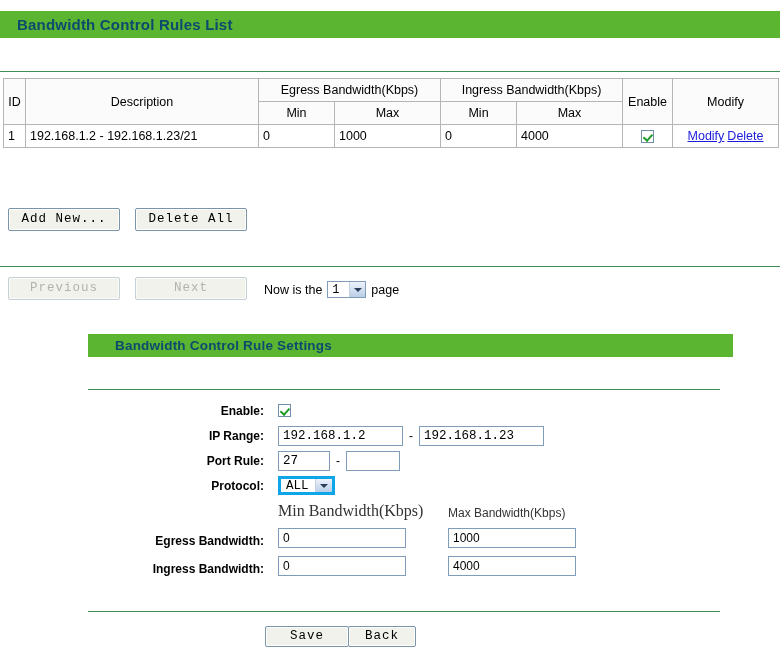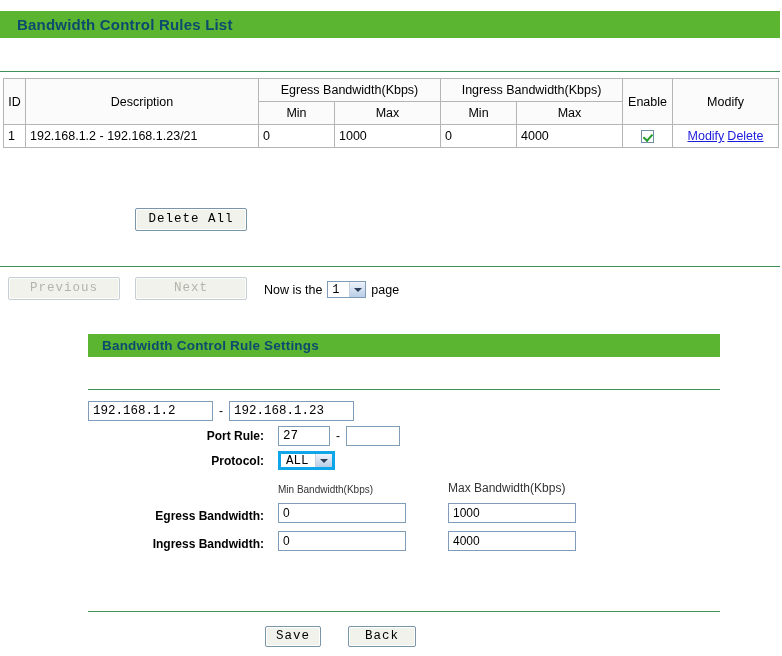--- a/index.html
+++ b/index.html
@@ -18,21 +18,21 @@
     position:absolute;
     background:#5cb531;
     color:#0c4a6e;
     font-weight:bold;
     display:flex;
     align-items:center;
     letter-spacing:.2px;
   }
   #rules-bar{left:0;top:11px;width:780px;height:27px;font-size:15px;}
   #rules-bar .sec-title{padding-left:17px;}
-  #settings-bar{left:88px;top:334px;width:632px;height:23px;font-size:13.5px;}
+  #settings-bar{left:88px;top:334px;width:632px;height:23px;font-size:13.5px;padding-left:13px;}
   #settings-bar .sec-title{padding-left:14px;}
 
   .hr-green{position:absolute;height:0;border-top:1px solid #3f8f56;}
   #hr1{left:0;top:71px;width:780px;}
   #hr2{left:0;top:266px;width:780px;}
   #hr3{left:88px;top:389px;width:632px;}
   #hr4{left:88px;top:611px;width:632px;}
 
   
   table.rules{
@@ -85,21 +85,21 @@
     line-height:1;
     display:flex;align-items:center;justify-content:center;
     box-sizing:border-box;
   }
   .btn.disabled{color:#b3b3ab;border-color:#c7cfd6;box-shadow:inset 0 0 0 1px #fbfbf7;cursor:default;}
 
   #btn-addnew{left:8px;top:208px;width:112px;height:23px;}
   #btn-deleteall{left:135px;top:208px;width:112px;height:23px;}
   #btn-prev{left:8px;top:277px;width:112px;height:23px;}
   #btn-next{left:135px;top:277px;width:112px;height:23px;}
-  #btn-save{left:265px;top:626px;width:56px;height:21px;}
+  #btn-save{left:265px;top:626px;width:84px;height:21px;}
   #btn-back{left:348px;top:626px;width:68px;height:21px;}
 
   
   .page-line{position:absolute;left:264px;top:281px;font-size:12.5px;display:flex;align-items:center;gap:5px;}
   .sel{
     display:inline-flex;align-items:stretch;
     border:1px solid #7f9db9;background:#ffffff;
     height:17px;box-sizing:border-box;
     font-family:"Liberation Mono", monospace;
     font-size:12px;
@@ -149,21 +149,21 @@
     width:16px;background:linear-gradient(#eef3fb,#b9cde6);
     border-left:1px solid #c2d0e2;display:flex;align-items:center;justify-content:center;
   }
   .selbox .arrow::after{
     content:"";border-left:4px solid transparent;border-right:4px solid transparent;
     border-top:4px solid #2b3d57;
   }
 
   .bw-head{display:flex;height:22px;align-items:flex-end;}
   .bw-head .sp{width:190px;}
-  .bw-head .h1{width:170px;font-size:10px;color:#333;}
+  .bw-head .h1{width:170px;font-size:16px;color:#333;font-family:Liberation Serif, serif;}
   .bw-head .h2{font-size:12px;color:#333;}
   .bw-row{display:flex;align-items:flex-end;height:28px;}
   .bw-row .f{width:128px;}
   .bw-gap{width:42px;}
 </style>
 </head>
 <body>
 
 <div class="page">
 
@@ -208,20 +208,21 @@
       <td class="data c">
         <span class="cbx on"></span>
       </td>
       <td class="data c">
         <span class="lnk">Modify</span><span class="lnk">Delete</span>
       </td>
     </tr>
   </tbody>
     </table>
 
+  <div class="btn" id="btn-addnew">Add New...</div>
   <div class="btn" id="btn-deleteall">Delete All</div>
 
   <div class="hr-green" id="hr2"></div>
 
   <div class="btn disabled" id="btn-prev">Previous</div>
   <div class="btn disabled" id="btn-next">Next</div>
 
   <div class="page-line">
     <span>Now is the</span>
     <span class="sel">
@@ -231,22 +232,27 @@
     <span>page</span>
   </div>
 
   <div class="sec-bar" id="settings-bar">
     <span class="sec-title">Bandwidth Control Rule Settings</span>
   </div>
   <div class="hr-green" id="hr3"></div>
 
   <div class="form">
 
-
-    <div class="row">
+    <div class="row">
+      <div class="lbl">Enable:</div>
+      <span class="cbx on"></span>
+    </div>
+
+    <div class="row">
+      <div class="lbl">IP Range:</div>
       <div class="fld" id="ip1">192.168.1.2</div>
       <span class="dash">-</span>
       <div class="fld" id="ip2">192.168.1.23</div>
     </div>
 
     <div class="row">
       <div class="lbl">Port Rule:</div>
       <div class="fld" id="port1">27</div>
       <span class="dash">-</span>
       <div class="fld" id="port2"></div>

